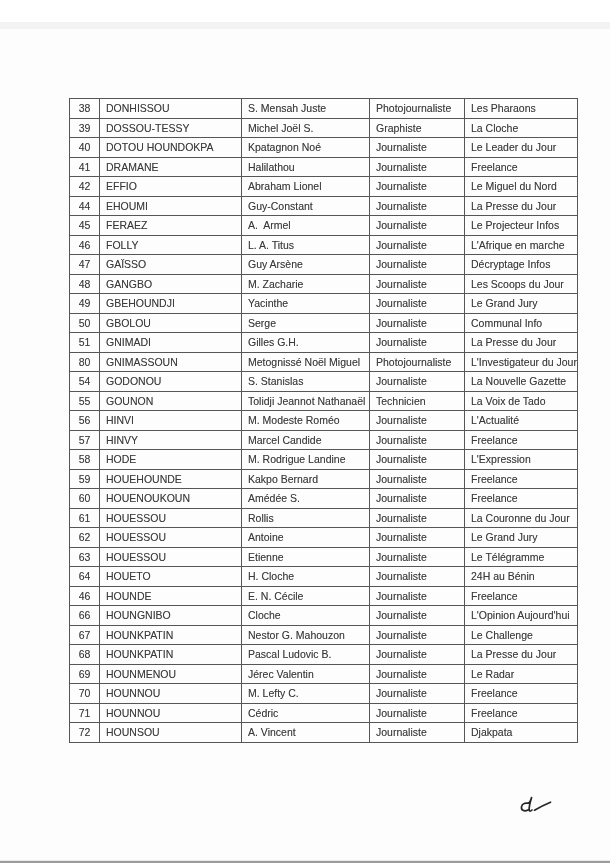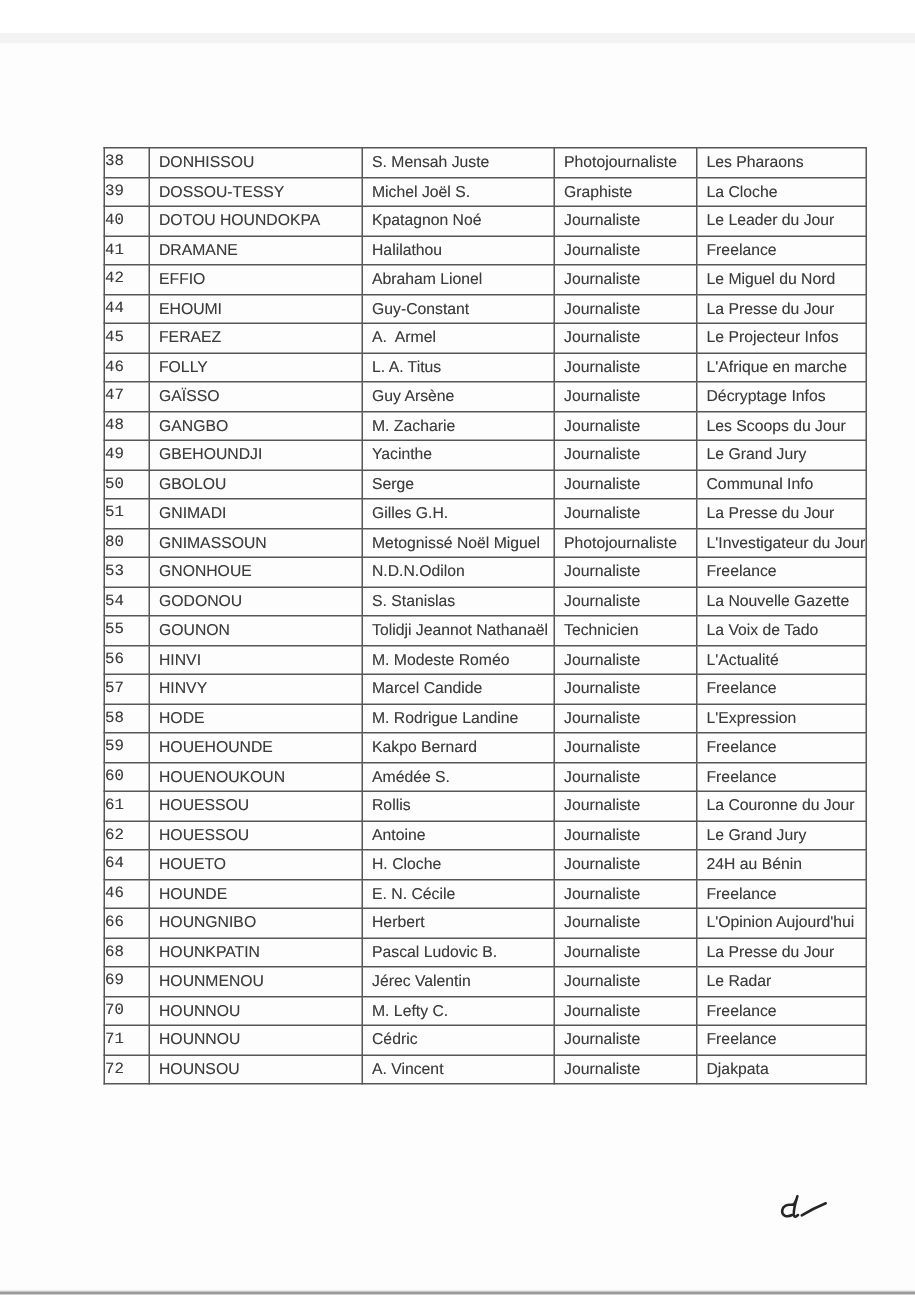--- a/index.html
+++ b/index.html
@@ -57,23 +57,22 @@
     height: 18.5px;
     line-height: 18.5px;
     font-size: 10.5px;
     color: #3b3b3b;
     padding: 0 2px 0 6px;
     white-space: pre;
     overflow: hidden;
     text-shadow: 0 0 0.4px rgba(70,70,70,0.45);
   }
   table.registry td.c-num {
-    text-align: left;
+    text-align: center;
     padding: 0;
-    font-family: Liberation Mono, monospace;
   }
   col.w-num  { width: 30px; }
   col.w-nom  { width: 142px; }
   col.w-pre  { width: 128px; }
   col.w-pro  { width: 95px; }
   col.w-med  { width: 113px; }
   .paraph {
     position: absolute;
     left: 516px;
     top: 793px;
@@ -189,27 +188,20 @@
     <td>La Presse du Jour</td>
   </tr>
         <tr>
     <td class="c-num">80</td>
     <td>GNIMASSOUN</td>
     <td>Metognissé Noël Miguel</td>
     <td>Photojournaliste</td>
     <td>L'Investigateur du Jour</td>
   </tr>
         <tr>
-    <td class="c-num">53</td>
-    <td>GNONHOUE</td>
-    <td>N.D.N.Odilon</td>
-    <td>Journaliste</td>
-    <td>Freelance</td>
-  </tr>
-        <tr>
     <td class="c-num">54</td>
     <td>GODONOU</td>
     <td>S. Stanislas</td>
     <td>Journaliste</td>
     <td>La Nouvelle Gazette</td>
   </tr>
         <tr>
     <td class="c-num">55</td>
     <td>GOUNON</td>
     <td>Tolidji Jeannot Nathanaël</td>
@@ -259,39 +251,53 @@
     <td>La Couronne du Jour</td>
   </tr>
         <tr>
     <td class="c-num">62</td>
     <td>HOUESSOU</td>
     <td>Antoine</td>
     <td>Journaliste</td>
     <td>Le Grand Jury</td>
   </tr>
         <tr>
+    <td class="c-num">63</td>
+    <td>HOUESSOU</td>
+    <td>Etienne</td>
+    <td>Journaliste</td>
+    <td>Le Télégramme</td>
+  </tr>
+        <tr>
     <td class="c-num">64</td>
     <td>HOUETO</td>
     <td>H. Cloche</td>
     <td>Journaliste</td>
     <td>24H au Bénin</td>
   </tr>
         <tr>
     <td class="c-num">46</td>
     <td>HOUNDE</td>
     <td>E. N. Cécile</td>
     <td>Journaliste</td>
     <td>Freelance</td>
   </tr>
         <tr>
     <td class="c-num">66</td>
     <td>HOUNGNIBO</td>
-    <td>Herbert</td>
+    <td>Cloche</td>
     <td>Journaliste</td>
     <td>L'Opinion Aujourd'hui</td>
+  </tr>
+        <tr>
+    <td class="c-num">67</td>
+    <td>HOUNKPATIN</td>
+    <td>Nestor G. Mahouzon</td>
+    <td>Journaliste</td>
+    <td>Le Challenge</td>
   </tr>
         <tr>
     <td class="c-num">68</td>
     <td>HOUNKPATIN</td>
     <td>Pascal Ludovic B.</td>
     <td>Journaliste</td>
     <td>La Presse du Jour</td>
   </tr>
         <tr>
     <td class="c-num">69</td>

